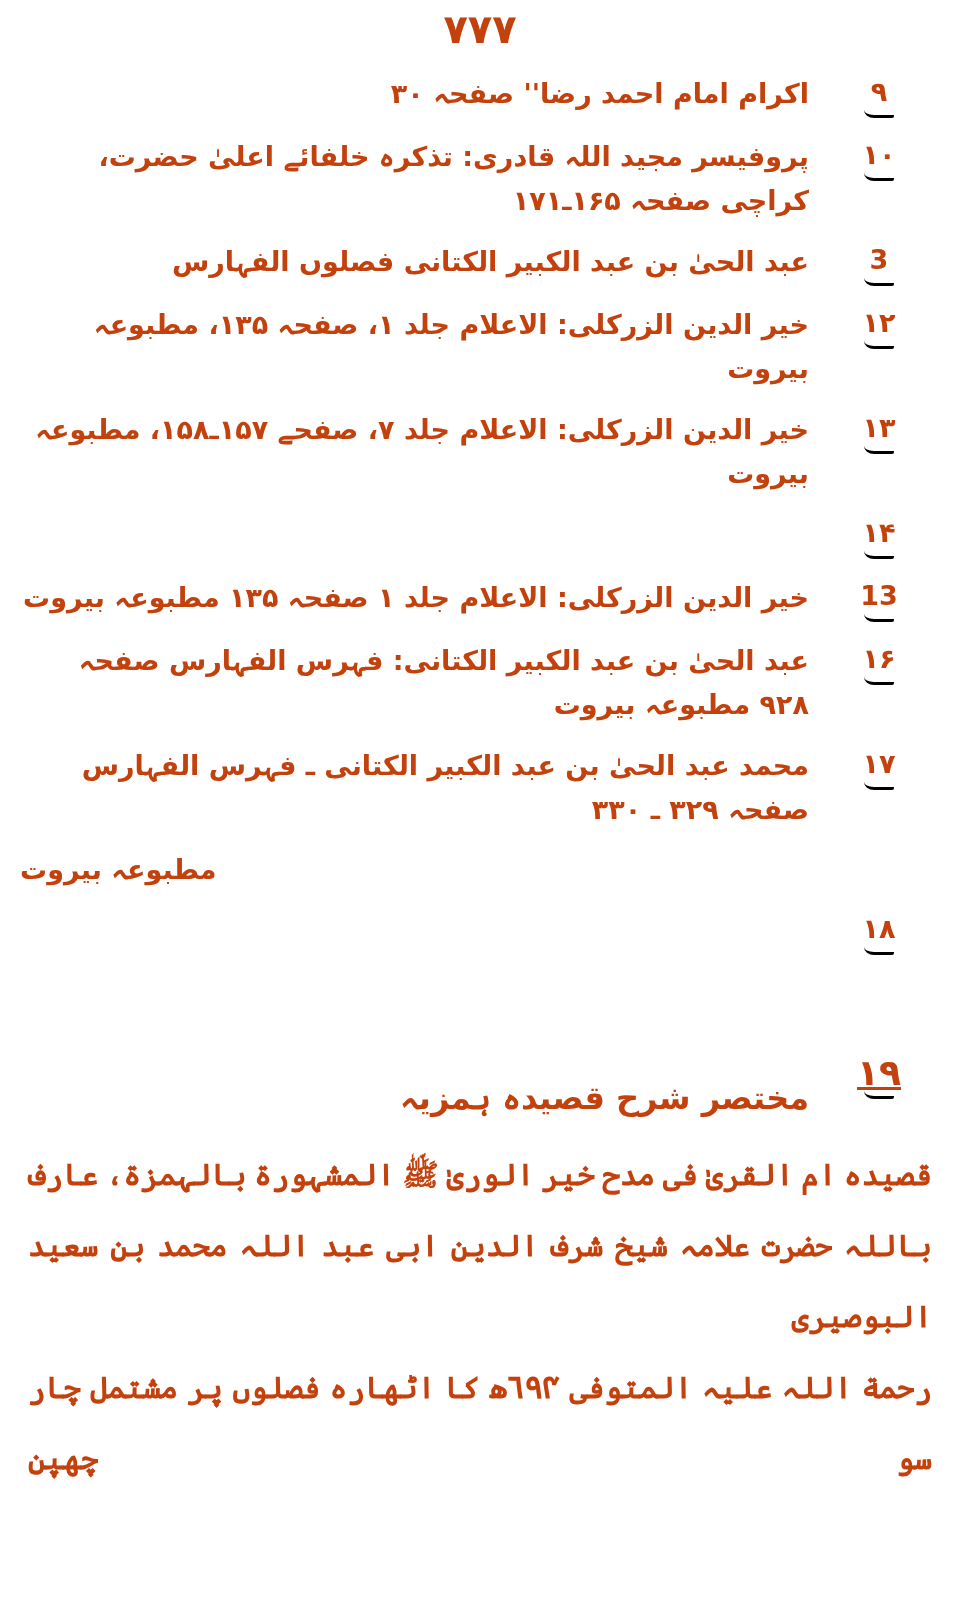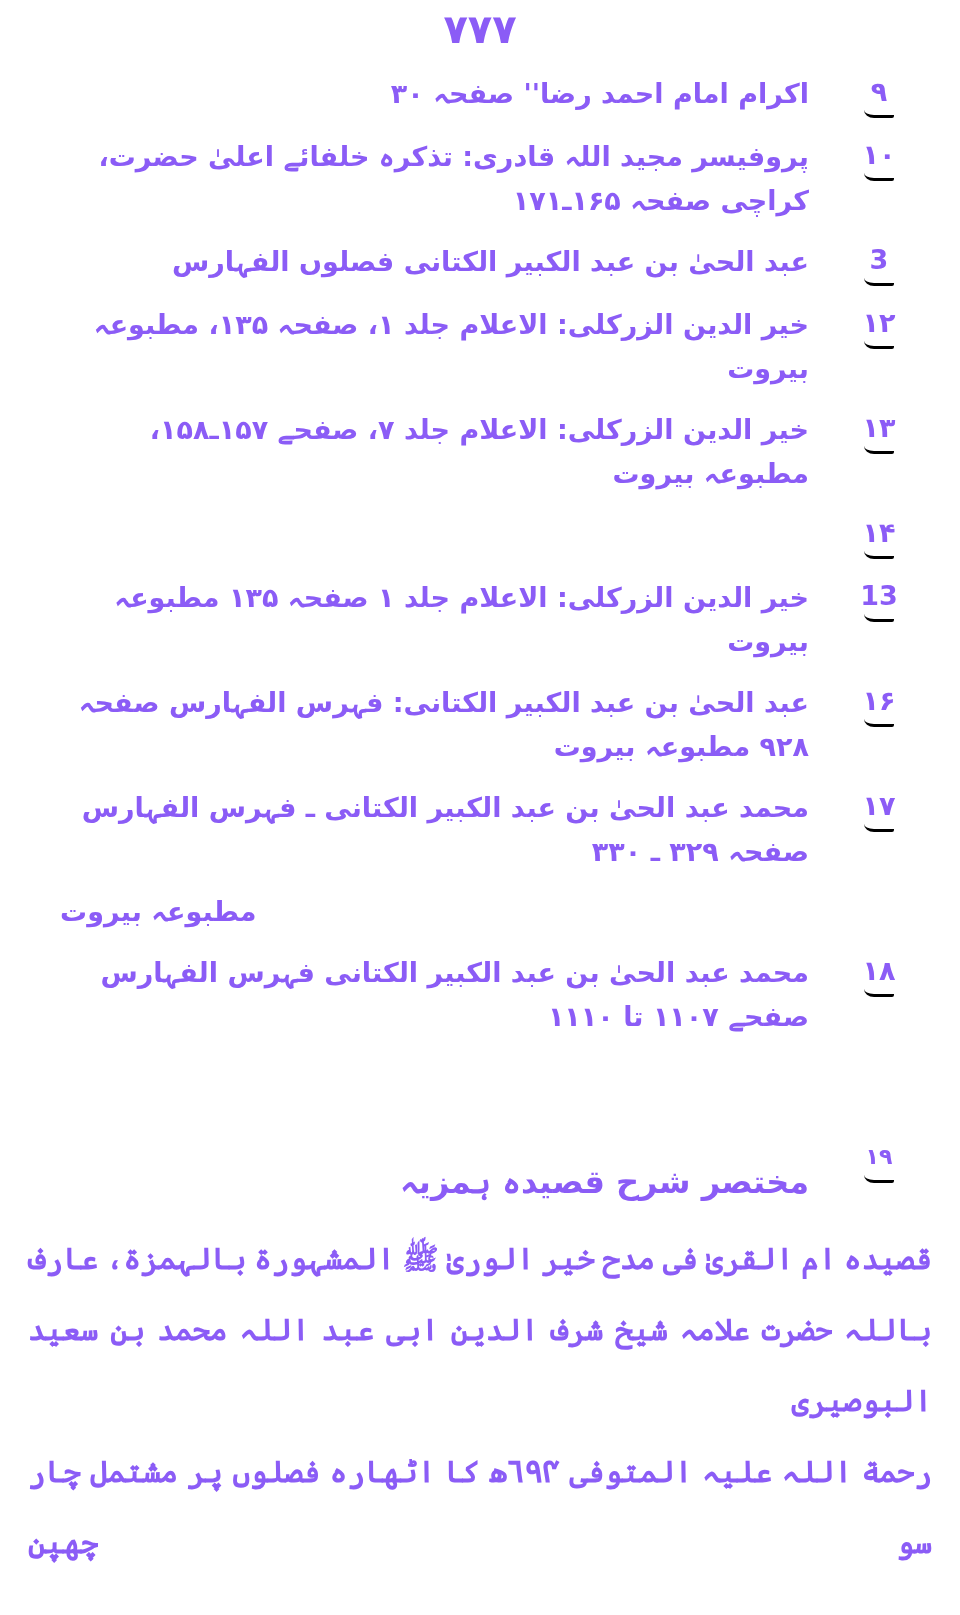--- a/index.html
+++ b/index.html
@@ -1,43 +1,43 @@
 <!DOCTYPE html>
 <html lang="ur" dir="rtl"><head>
 <meta charset="utf-8">
 <style>
   html,body{margin:0;padding:0;background:#ffffff;}
   .page{
     width:960px;height:1615px;position:relative;box-sizing:border-box;
-    background:#ffffff;color:#8b5cf6;direction:rtl;
+    background:#ffffff;color:#c2410c;direction:rtl;
     font-family:"DejaVu Sans",sans-serif;font-weight:bold;overflow:hidden;
   }
   .page-number{
     text-align:center;font-size:40px;line-height:46px;padding-top:6px;height:54px;
     letter-spacing:4px;
   }
   .ref-list{padding:12px 55px 0 20px;}
   .ref-row{display:flex;direction:rtl;gap:44px;align-items:flex-start;margin-bottom:17px;min-height:46px;}
   .ref-num{
     flex:0 0 52px;display:flex;flex-direction:column;align-items:center;
     font-size:27px;line-height:32px;padding-top:4px;
   }
   .num-tail{
     display:block;width:30px;height:8px;
     border-bottom:3px solid #000;
     border-bottom-left-radius:10px 8px;border-bottom-right-radius:2px;
     margin-top:-1px;
   }
-  .ref-text{flex:1;font-size:27px;line-height:44px;text-align:right;margin-left:40px;}
+  .ref-text{flex:1;font-size:27px;line-height:44px;text-align:right;}
   .ref-cont{text-align:left;margin-top:16px;}
   .section-heading{
     display:flex;direction:rtl;gap:44px;align-items:flex-start;
     padding:0 55px 0 20px;margin-top:98px;
   }
-  .section-heading .ref-num{font-size:22px;}
+  .section-heading .ref-num{font-size:36px;text-decoration:underline;}
   .heading-title{font-size:32px;line-height:50px;margin-top:20px;}
   .paragraph{padding:16px 28px 0 28px;font-size:30px;}
   .para-line{
     line-height:71px;text-align:justify;text-align-last:justify;font-family:Liberation Serif, serif;
     -moz-text-align-last:justify;
   }
 </style>
 </head>
 <body>
 
@@ -123,23 +123,20 @@
         <div class="ref-text">
           <div class="ref-line">محمد عبد الحیٰ بن عبد الکبیر الکتانی ـ فہرس الفہارس صفحہ ۳۲۹ ـ ۳۳۰</div>
           <div class="ref-cont">مطبوعہ بیروت</div>
         </div>
       </div>
       <div class="ref-row">
         <div class="ref-num">
           <span class="num-digit">۱۸</span>
           <span class="num-tail"></span>
         </div>
-        <div class="ref-text">
-          <div class="ref-line">محمد عبد الحیٰ بن عبد الکبیر الکتانی فہرس الفہارس صفحے ۱۱۰۷ تا ۱۱۱۰</div>
-        </div>
       </div>
     </div>
 
   <div class="section-heading">
     <div class="ref-num">
       <span class="num-digit">۱۹</span>
       <span class="num-tail"></span>
     </div>
     <div class="heading-title">مختصر شرح قصیدہ ہمزیہ</div>
   </div>

